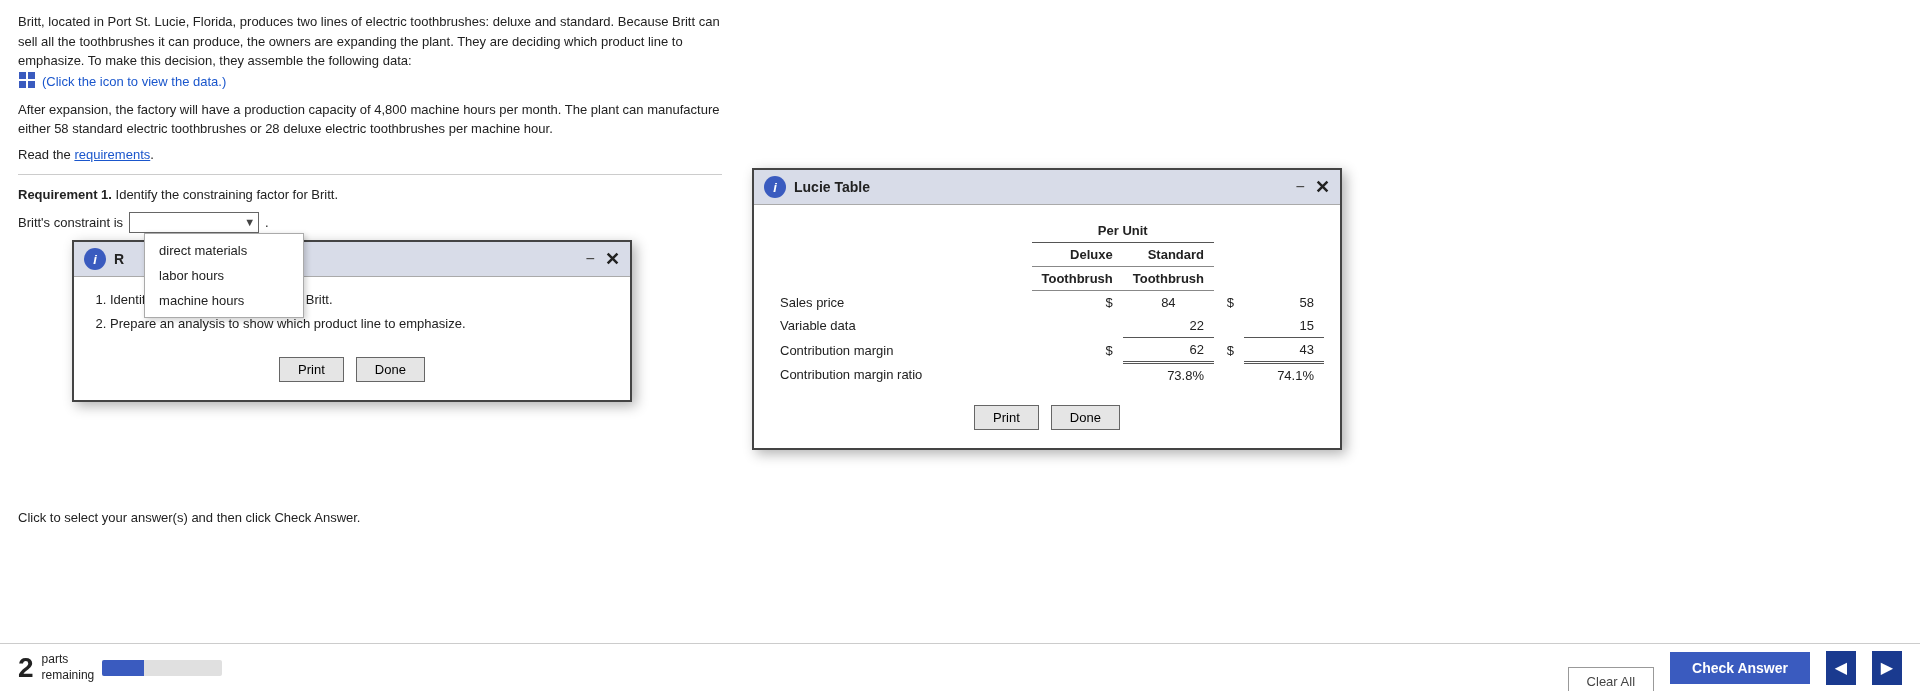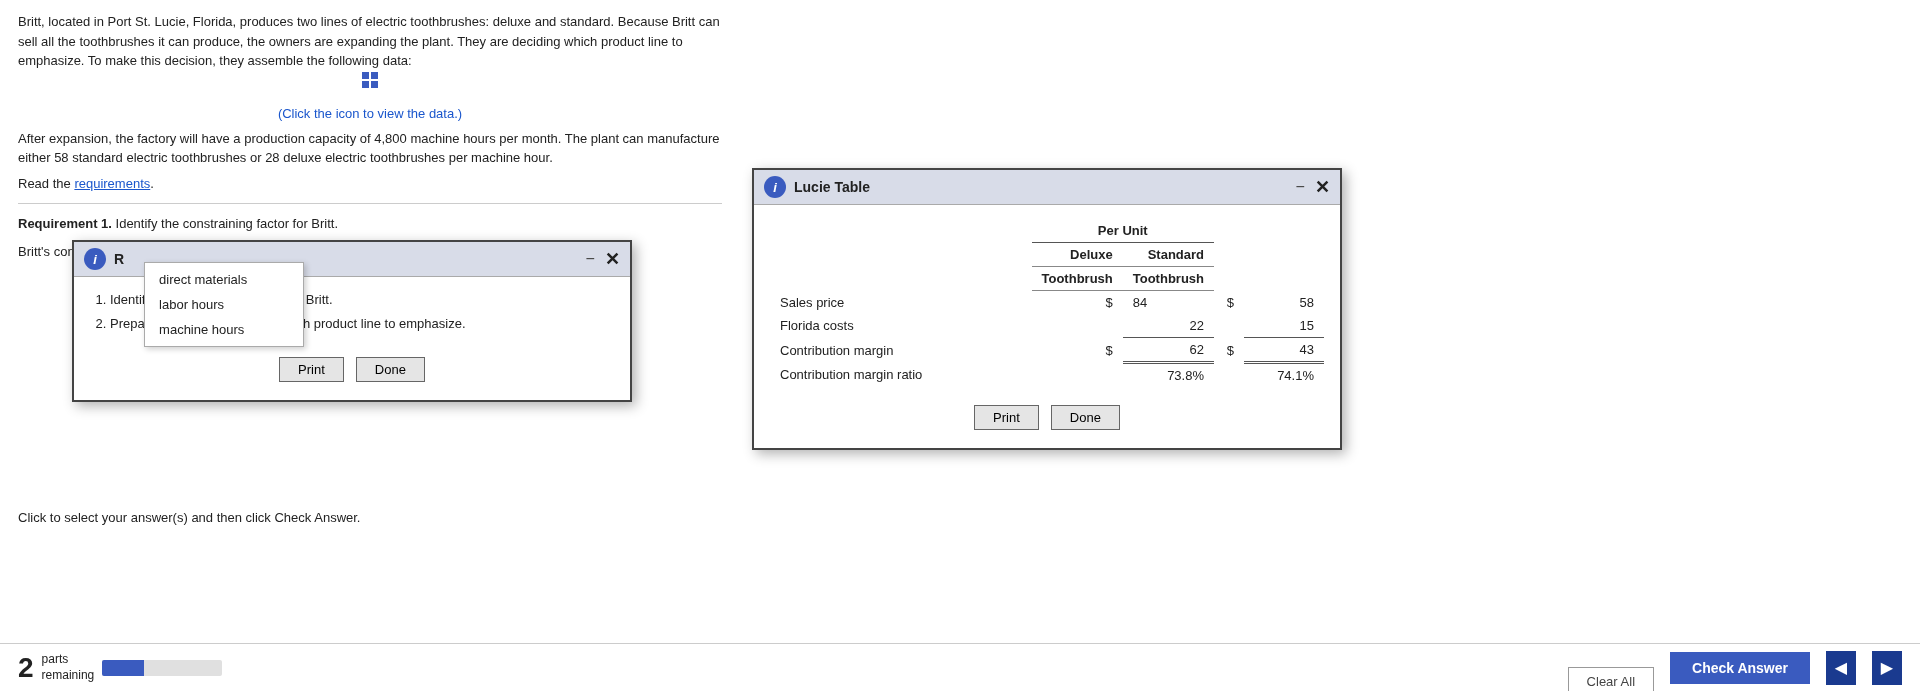--- a/index.html
+++ b/index.html
@@ -22,22 +22,21 @@
     .intro-text {
       font-size: 13px;
       line-height: 1.5;
       margin-bottom: 0;
     }
 
     .data-link-row {
       display: flex;
       align-items: center;
       margin-bottom: 8px;
-      gap: 14px;
-      flex-direction: column;
+      gap: 6px;
     }
 
     .data-link {
       color: #1a56cc;
       text-decoration: none;
       font-size: 13px;
     }
 
     .after-expansion {
       font-size: 13px;
@@ -470,27 +469,27 @@
             <th class="label-col"></th>
             <th class="sub-header">Toothbrush</th>
             <th class="sub-header">Toothbrush</th>
           </tr>
         </thead>
         <tbody>
 
           <tr>
             <td class="label-col">Sales price</td>
             <td style="text-align:right; width:40px;">$</td>
-            <td style="text-align:left; width:80px;">84</td>
+            <td style="text-align:center; width:80px;">84</td>
             <td style="text-align:right; width:30px;">$</td>
             <td style="text-align:right; width:80px;">58</td>
           </tr>
 
           <tr>
-            <td class="label-col">Florida costs</td>
+            <td class="label-col">Variable data</td>
             <td></td>
             <td style="text-align:right; border-bottom:1px solid #555;">22</td>
             <td></td>
             <td style="text-align:right; border-bottom:1px solid #555;">15</td>
           </tr>
 
           <tr>
             <td class="label-col">Contribution margin</td>
             <td style="text-align:right;">$</td>
             <td style="text-align:right; border-bottom:3px double #555;">62</td>

